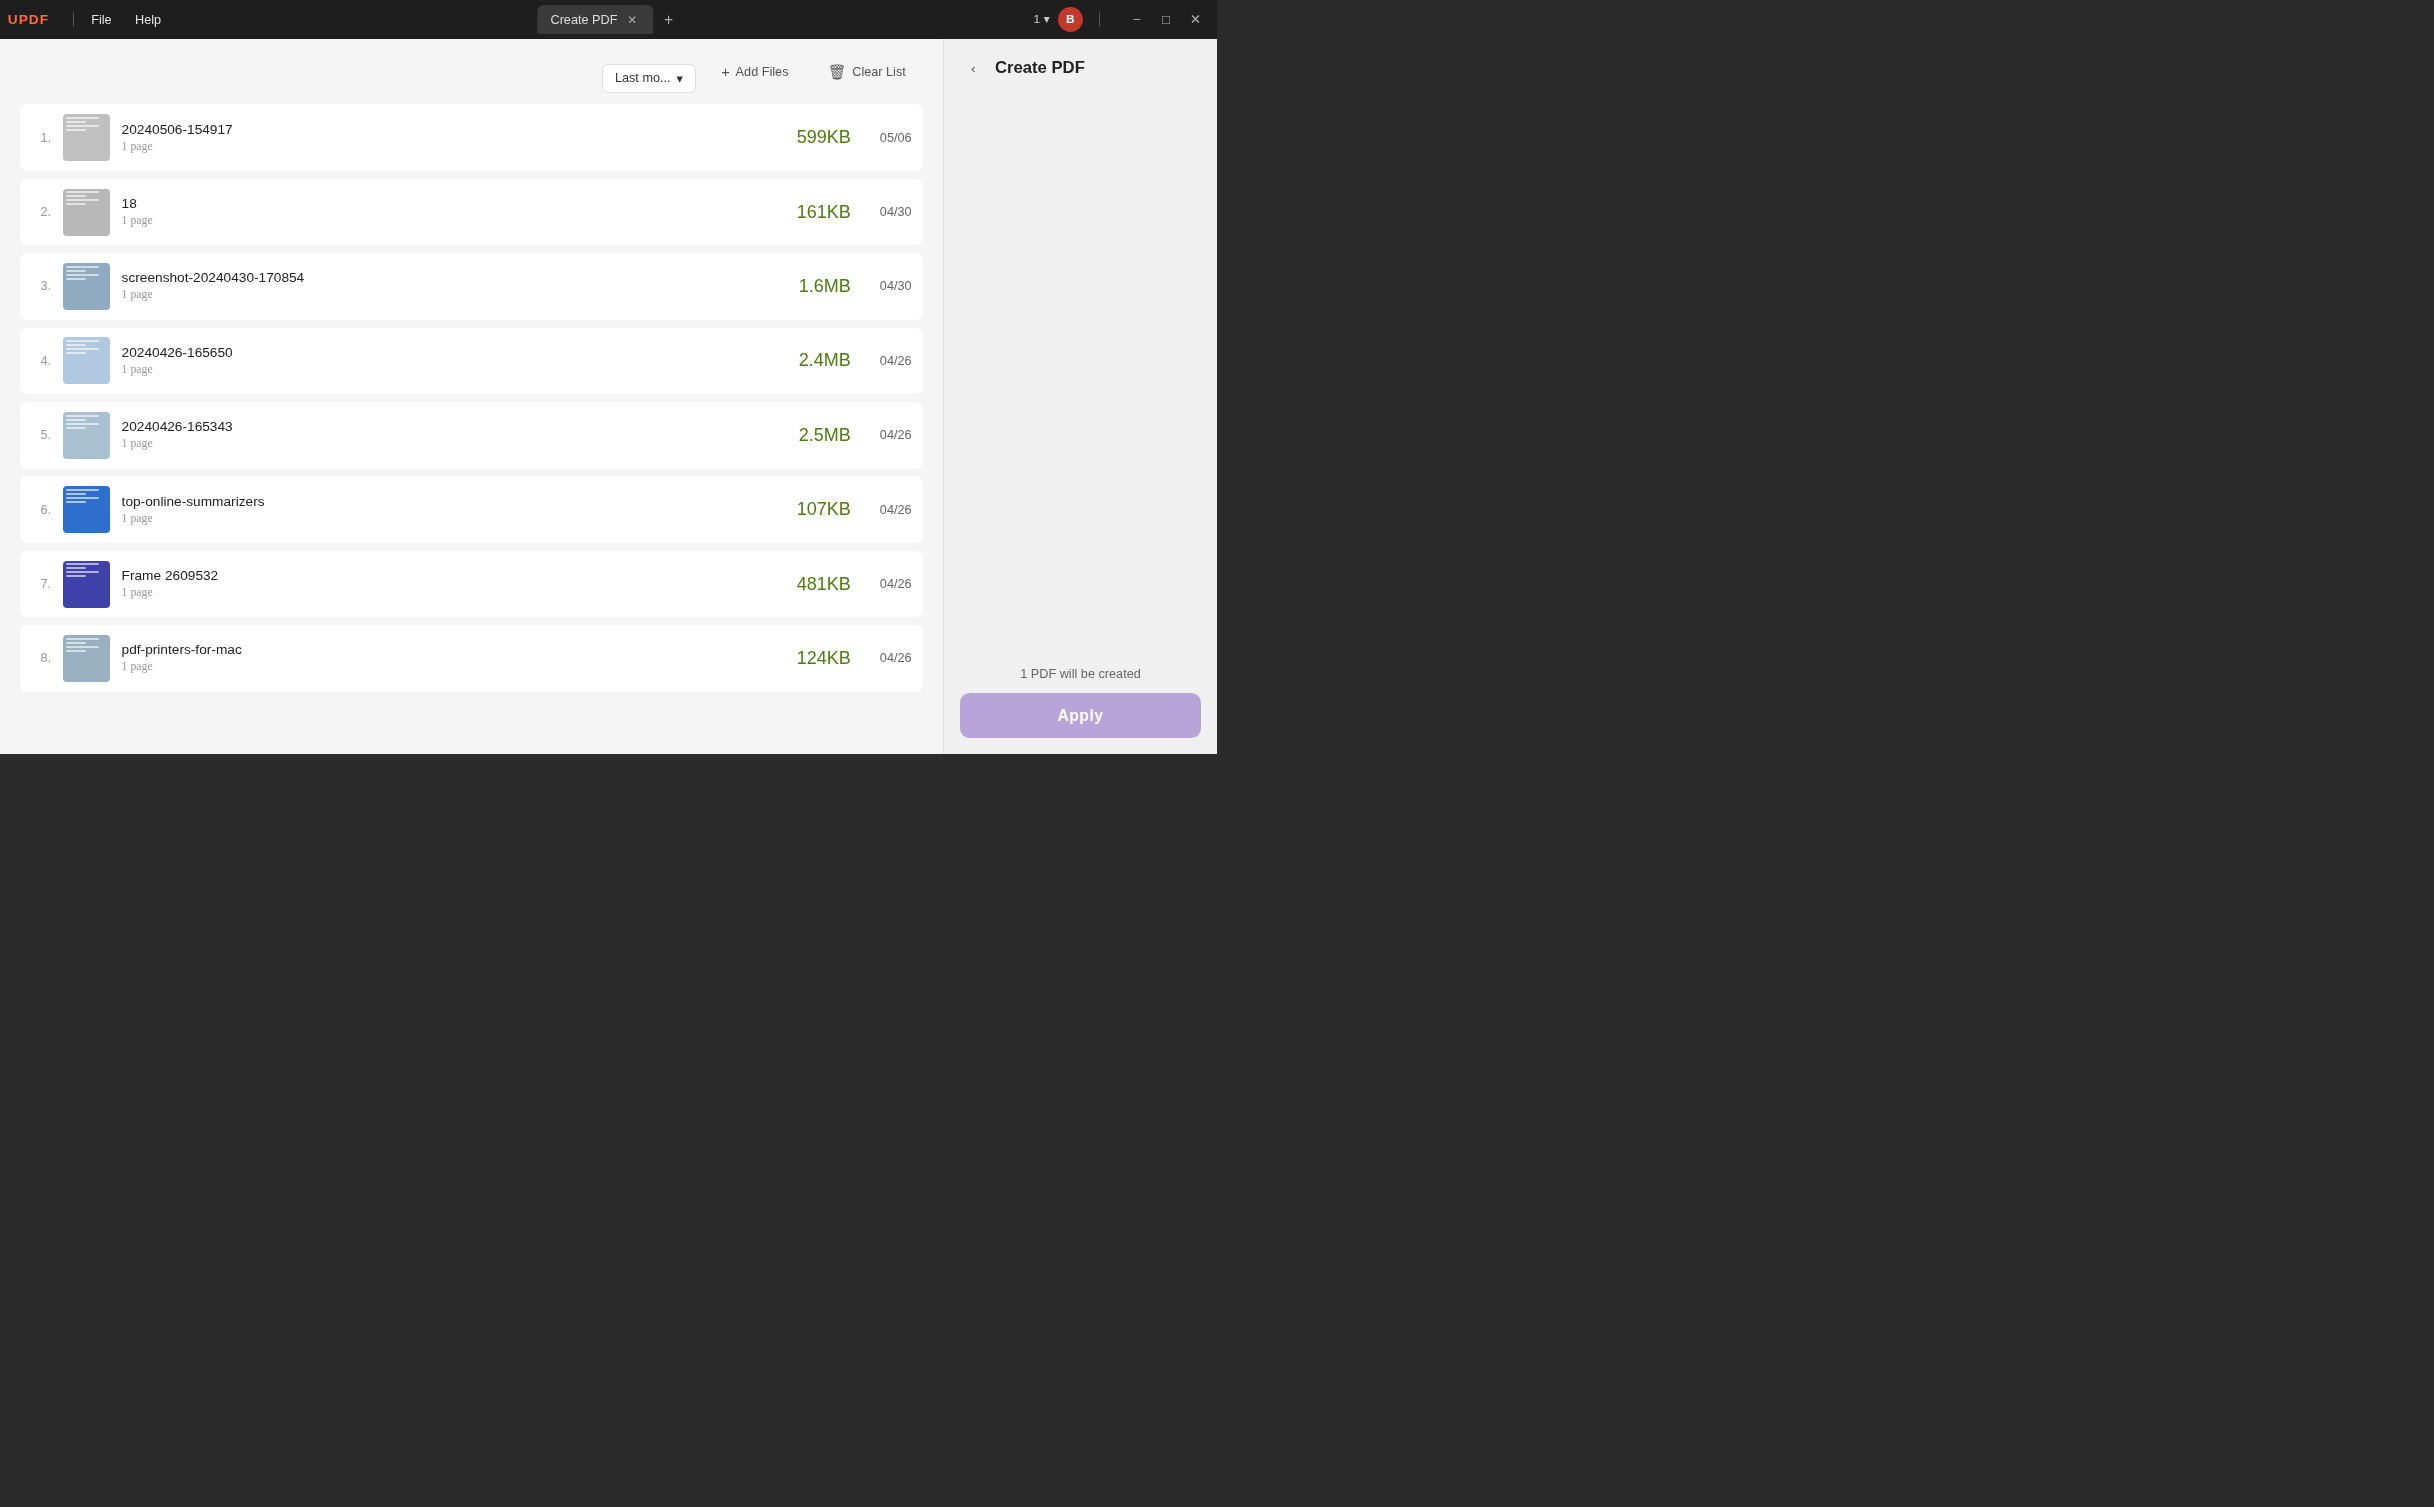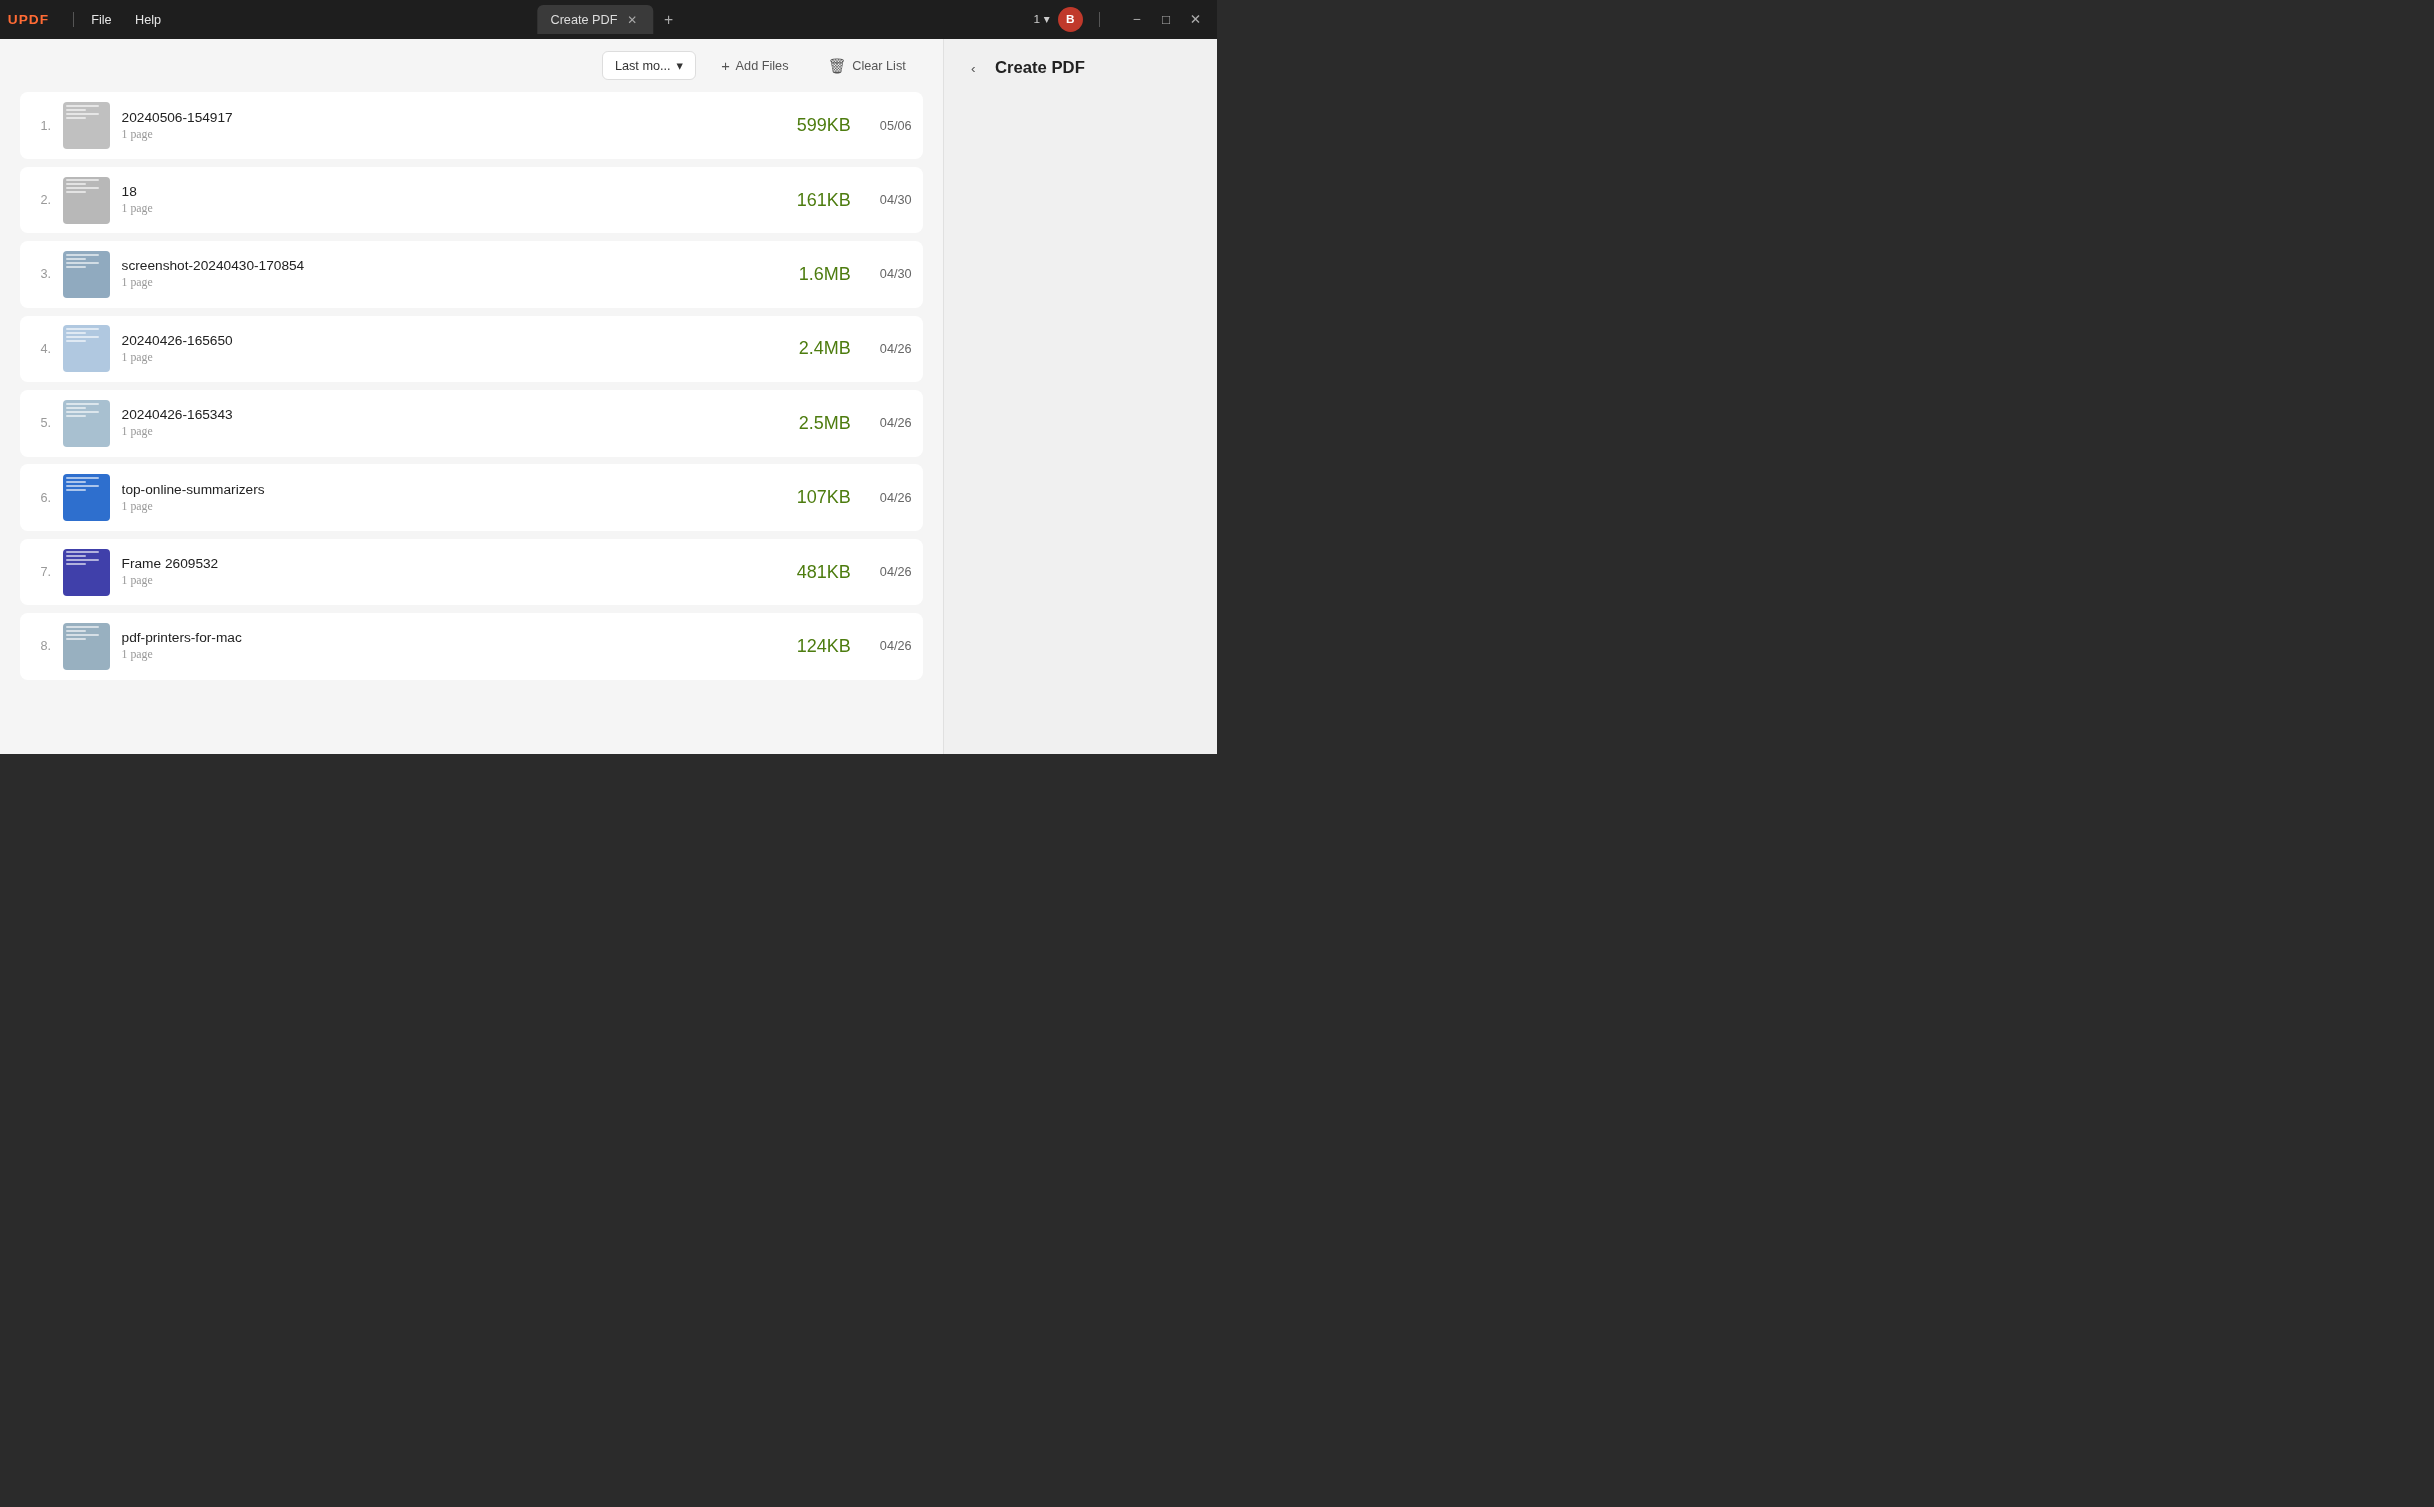--- a/index.html
+++ b/index.html
@@ -164,20 +164,21 @@
       display: flex;
       align-items: center;
       gap: 5.9px;
       padding: 5.9px 11.8px;
       background: white;
       border: 1px solid #ddd;
       border-radius: 5.9px;
       cursor: pointer;
       font-size: 12.7px;
       color: #333;
+      margin-top: 13px;
     }
     .toolbar-action {
       display: flex;
       align-items: center;
       gap: 5.9px;
       padding: 5.9px 13.7px;
       cursor: pointer;
       font-size: 12.7px;
       color: #555;
       border-radius: 5.9px;
@@ -563,16 +564,20 @@
   <div class="right-panel">
 
     <div class="panel-header">
       <div class="back-btn">
         <span>‹</span>
       </div>
       <span class="panel-title">Create PDF</span>
     </div>
 
 
+    <div class="panel-footer">
+      <div class="pdf-count-text">1 PDF will be created</div>
+      <button class="apply-btn">Apply</button>
+    </div>
 
   </div>
 </div>
 
 
 </body></html>

